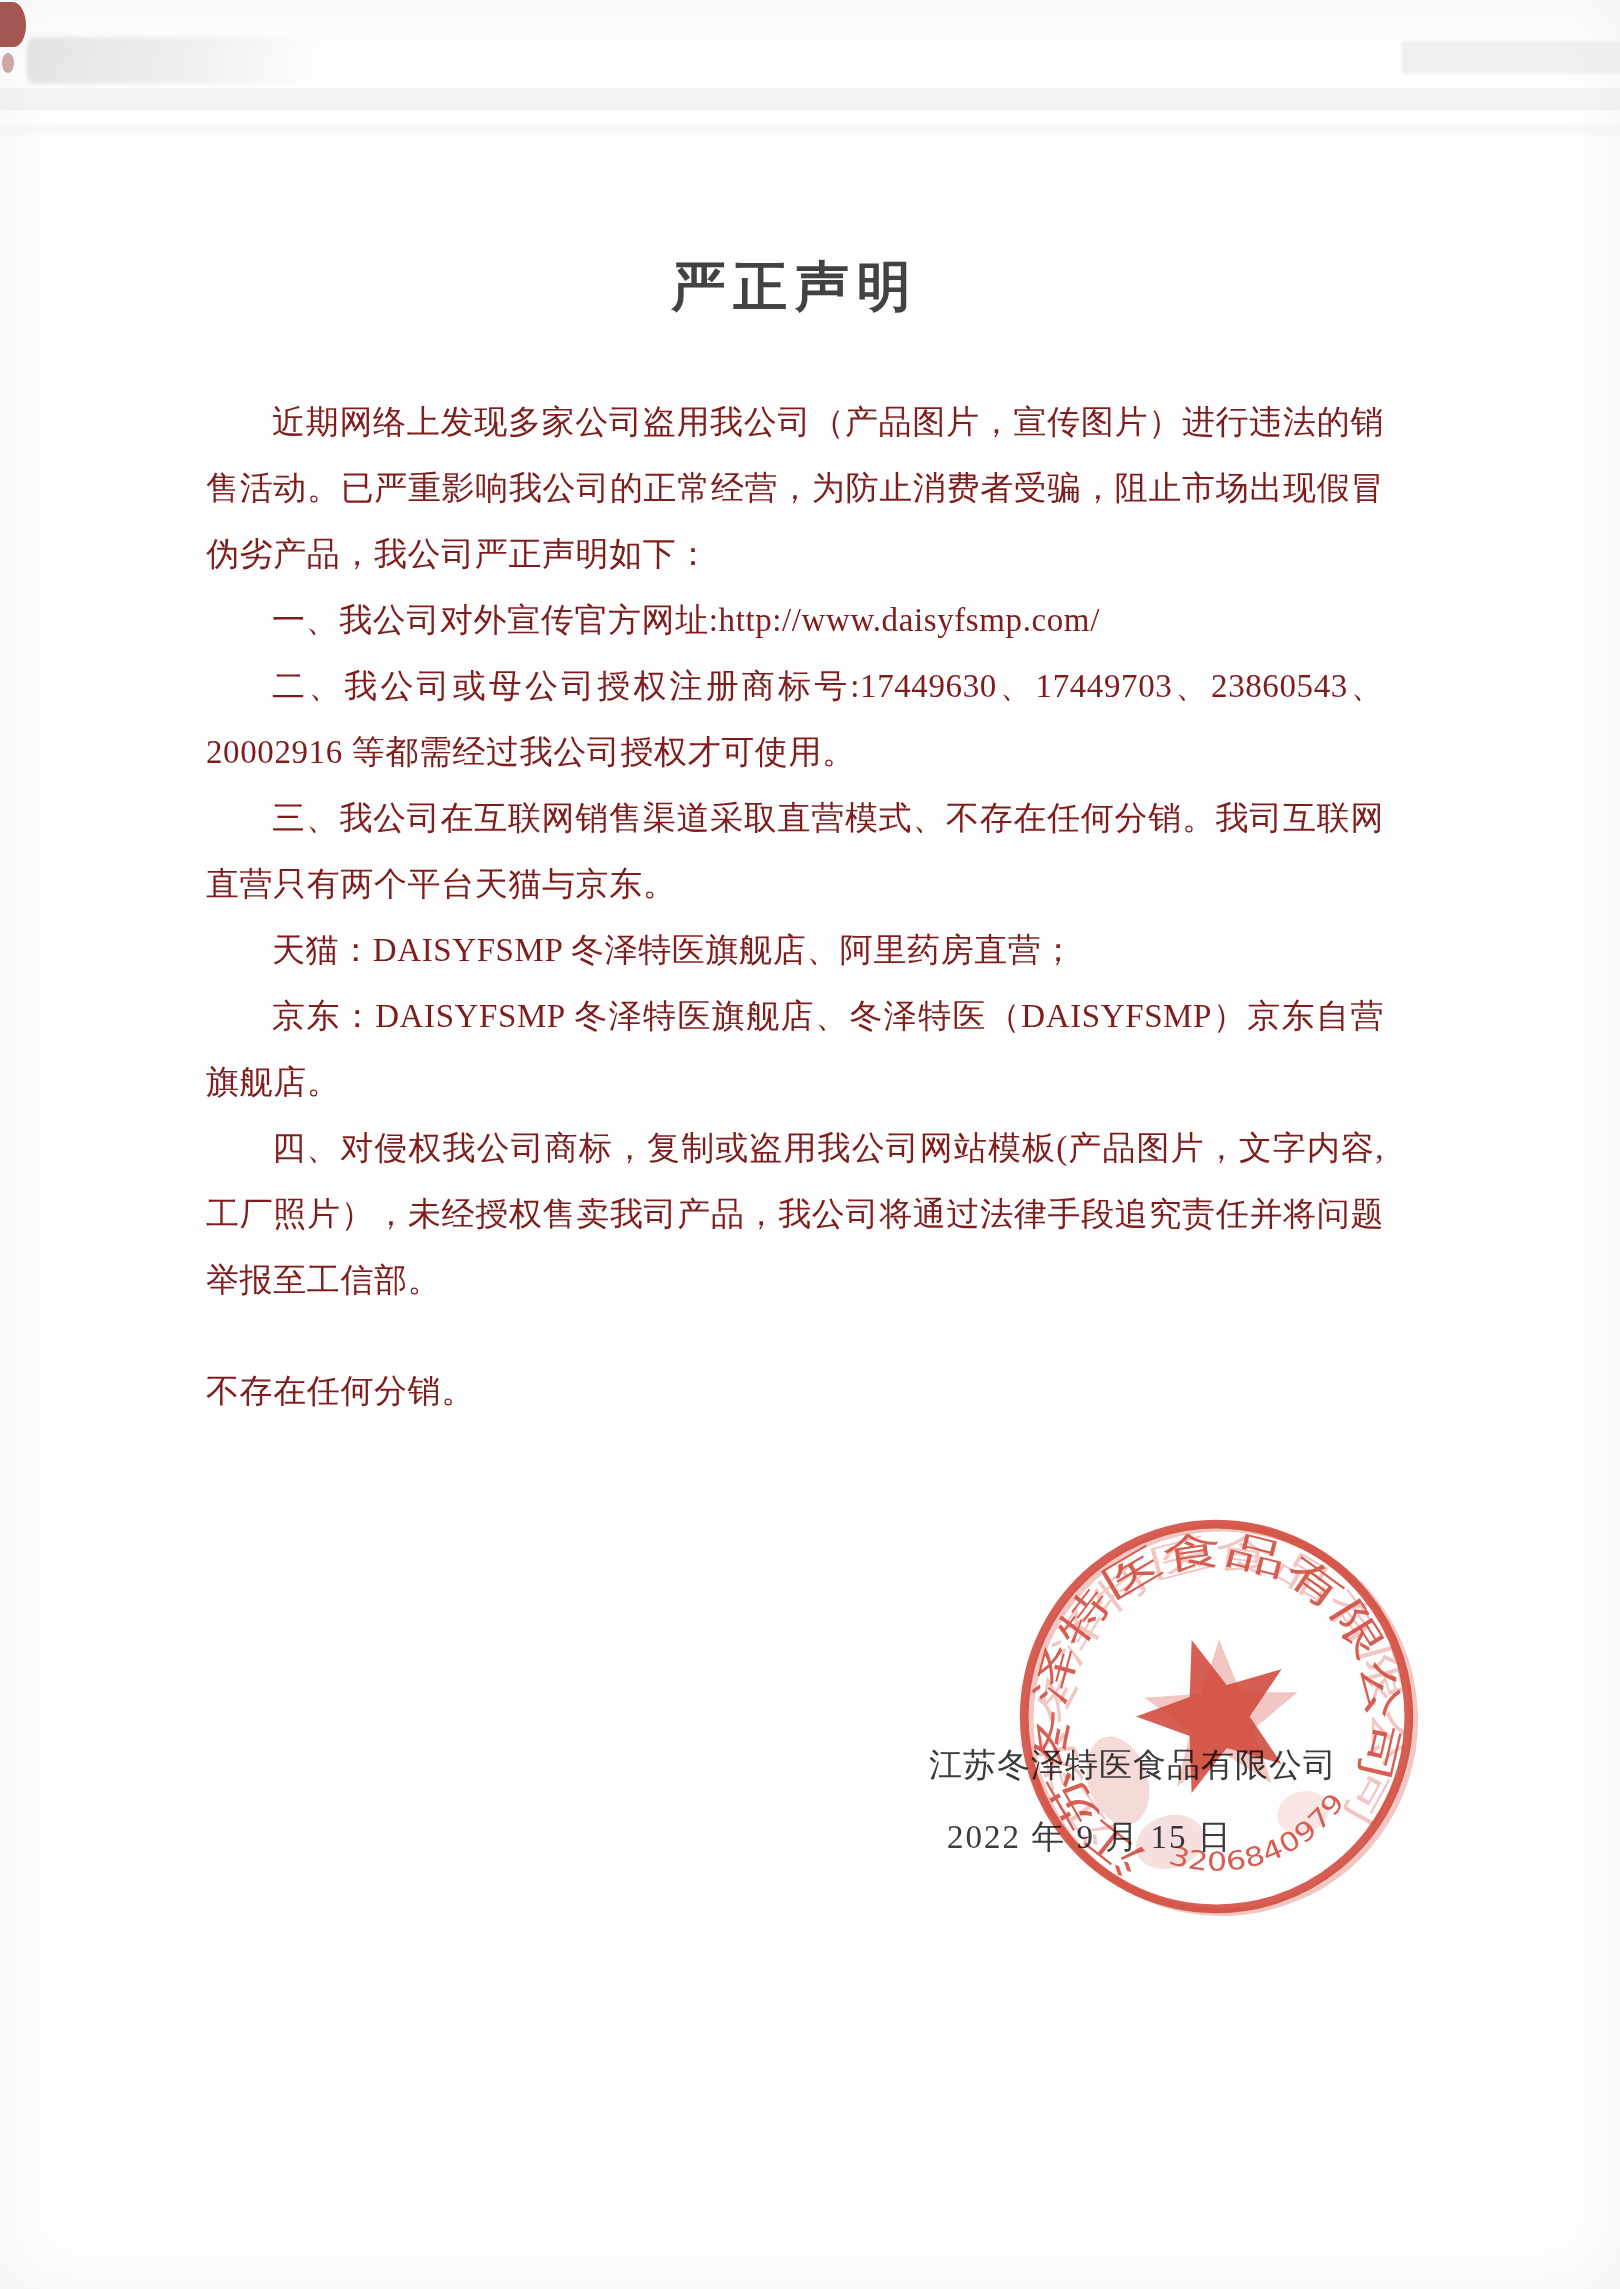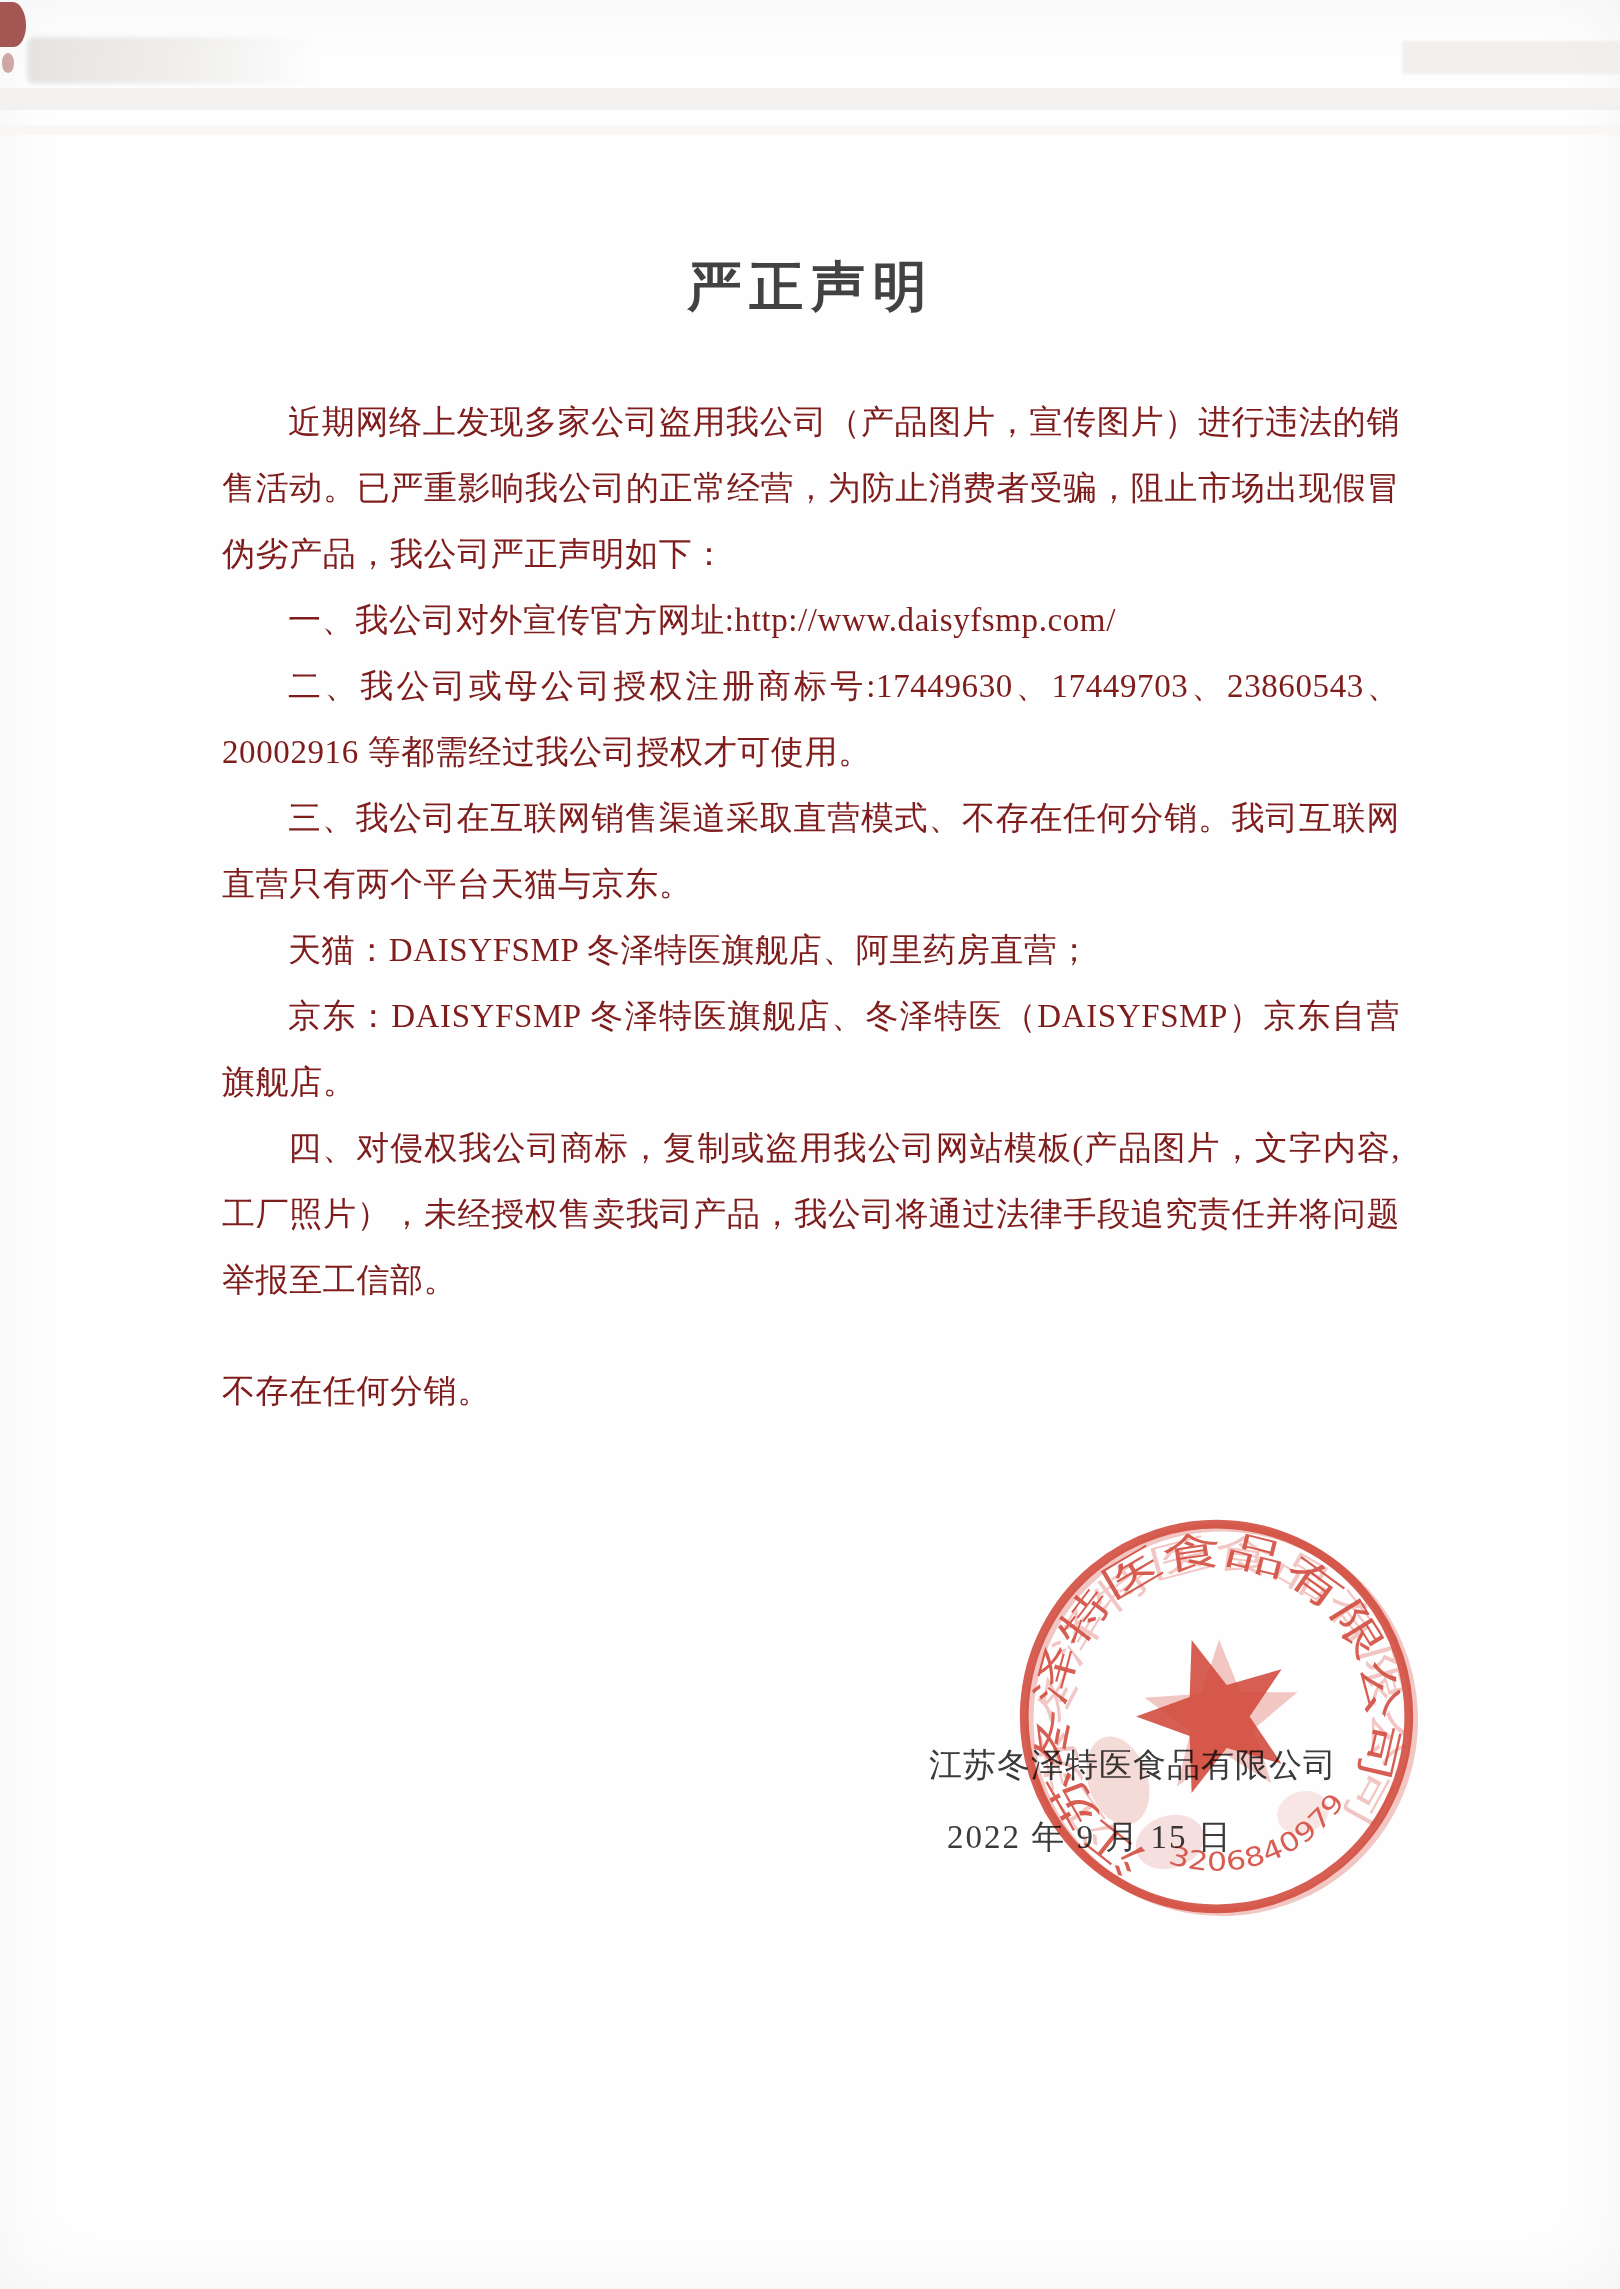--- a/index.html
+++ b/index.html
@@ -17,21 +17,21 @@
   .art{position:absolute;pointer-events:none;}
   .art-corner-red{left:0;top:2px;width:25.5px;height:45px;background:#8f2d28;border-radius:0 60% 55% 0;opacity:.8;}
   .art-corner-red2{left:2px;top:53px;width:11.8px;height:19.6px;background:#9a423c;border-radius:50%;opacity:.45;}
   .art-smudge-left{left:27.4px;top:37px;width:294px;height:47px;
     background:linear-gradient(90deg,#b9b6b2,#d8d5d1 55%,transparent);
     opacity:.35;border-radius:7.8px;filter:blur(2px);}
   .art-band{left:0;top:88px;width:1620px;height:21.6px;background:#f0efec;opacity:.8;}
   .art-band2{left:1402px;top:41px;width:219px;height:33px;background:#e8e6e2;opacity:.55;filter:blur(1px);}
   .art-band3{left:0;top:125px;width:1620px;height:9.8px;background:#f6f5f3;opacity:.7;}
 
-  .content{position:absolute;left:222px;top:251px;width:1178px;}
+  .content{position:absolute;left:206px;top:251px;width:1178px;}
   .title{
     margin:0 0 65px 0;
     text-align:center;
     font-size:54px;font-weight:700;letter-spacing:7.8px;color:#424242;
   }
   .para{
     margin:0;
     font-size:33px;line-height:66px;letter-spacing:0.6px;
     text-align:justify;text-indent:2em;
     color:#7f1d1d;

